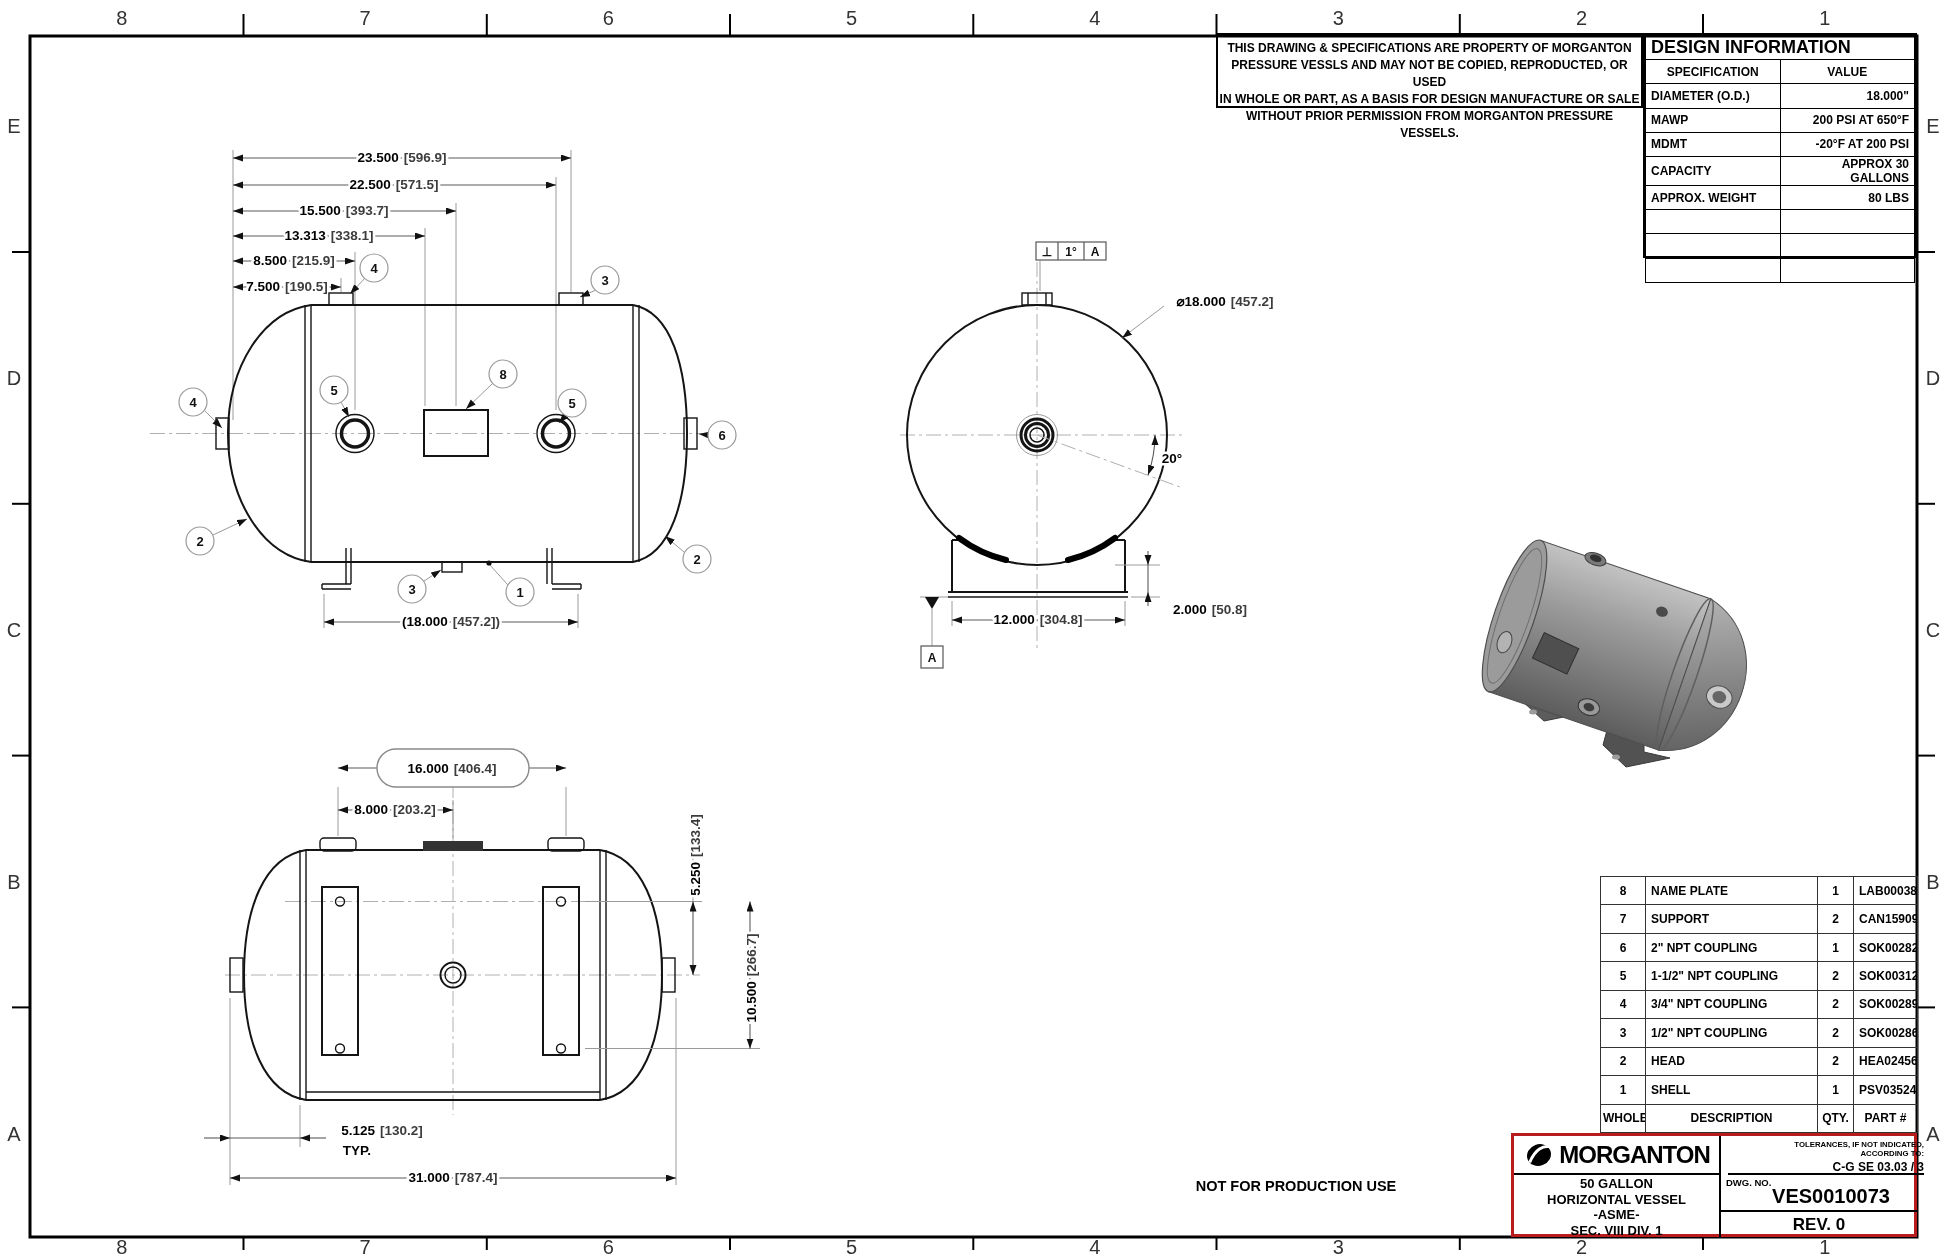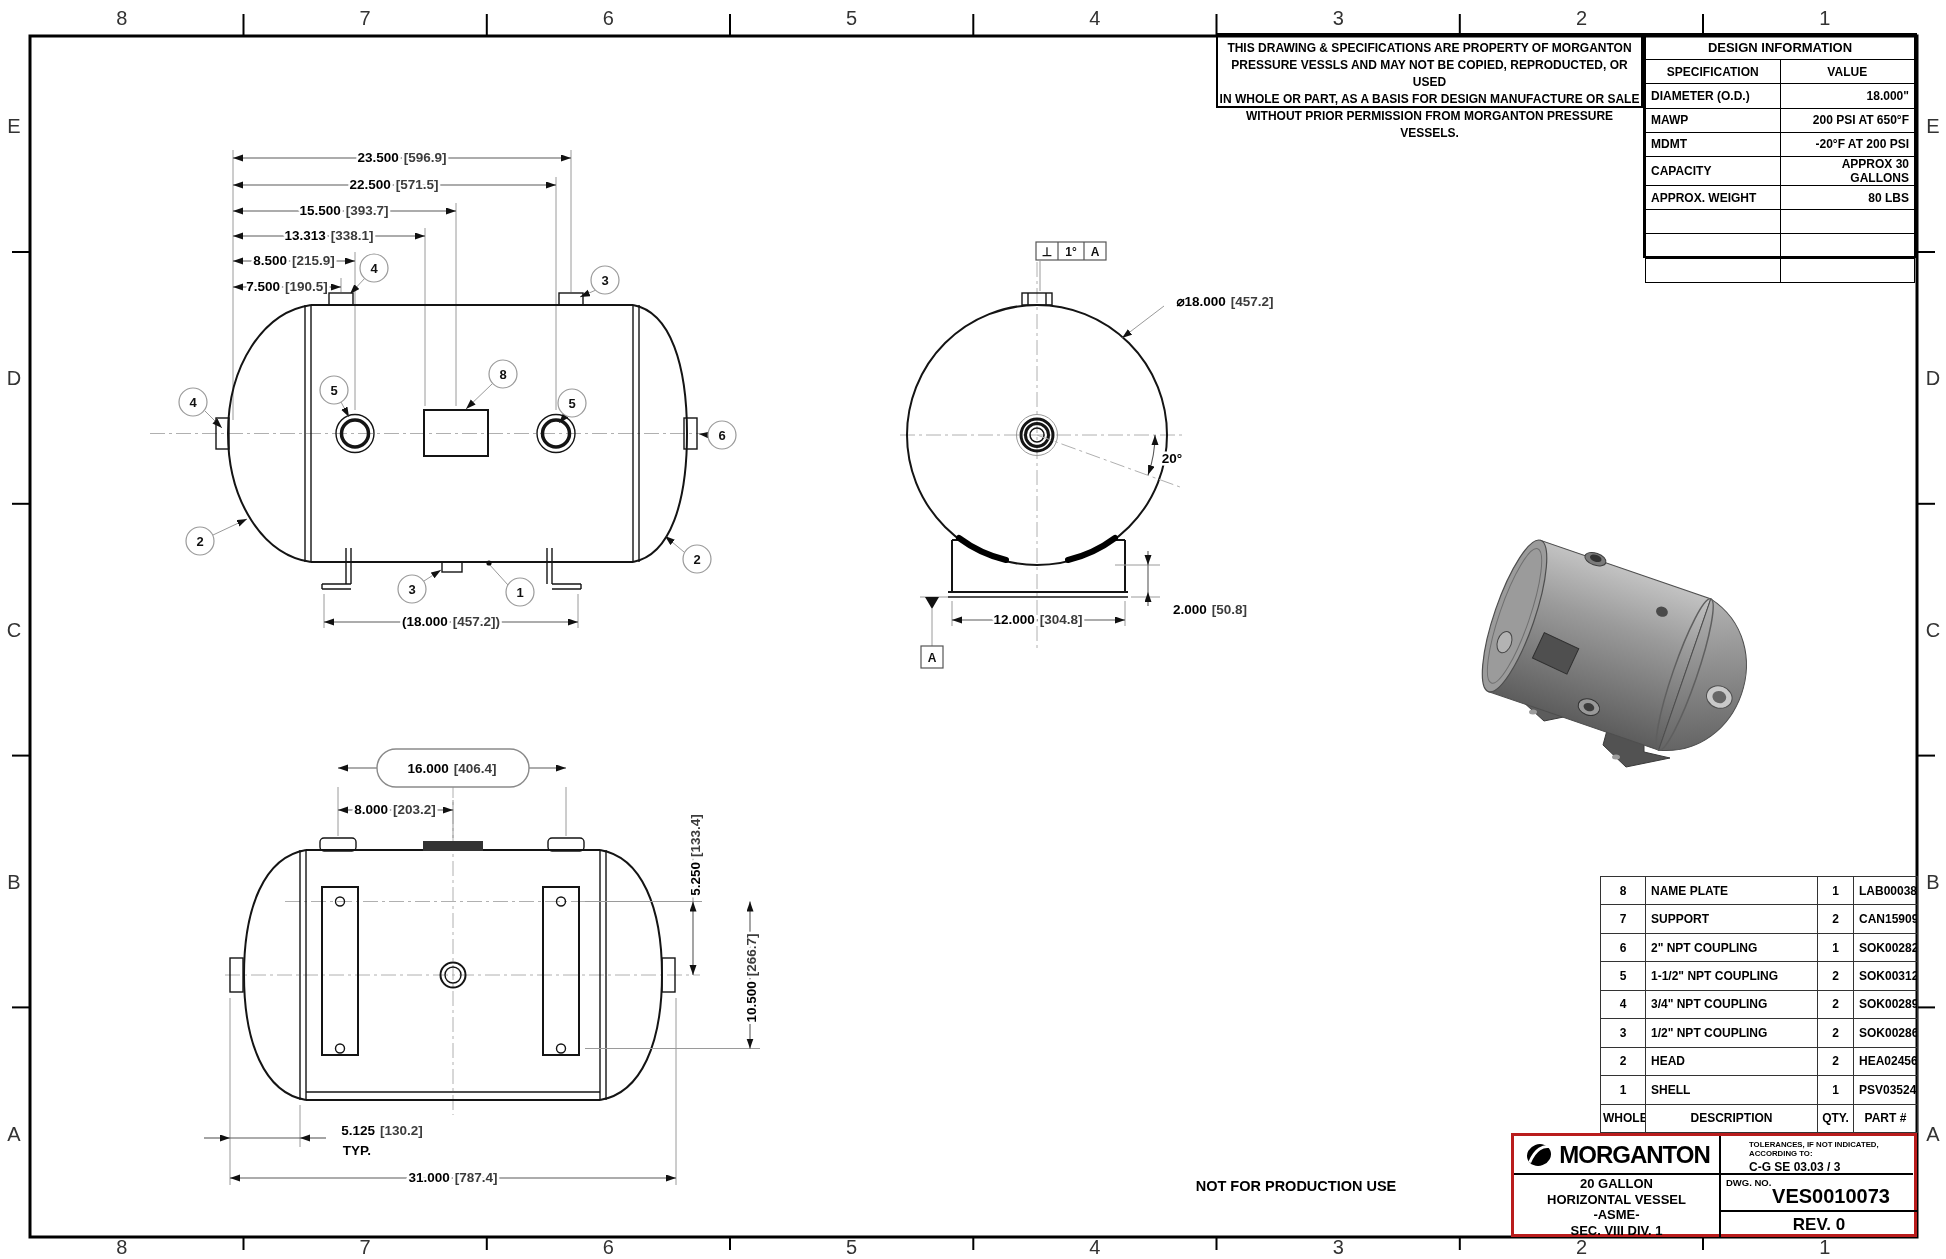--- a/index.html
+++ b/index.html
@@ -20,35 +20,35 @@
   .bal circle{fill:#fff;stroke:#9a9a9a;stroke-width:1.2;}
   .bal text{font-size:13px;font-weight:bold;fill:#111;text-anchor:middle;}
   .fcf{font-size:12px;font-weight:bold;fill:#111;text-anchor:middle;}
   
   .abs{position:absolute;}
   #notice{left:1216px;top:33px;width:427px;height:75px;border:2.5px solid #000;
           text-align:center;font-size:12px;font-weight:bold;line-height:17px;padding-top:5px;box-sizing:border-box;}
   #design{left:1643px;top:33px;width:274px;height:225px;border:2.5px solid #000;box-sizing:border-box;}
   #design table{border-collapse:collapse;width:100%;table-layout:fixed;}
   #design td,#design th{border:1.3px solid #000;font-size:12px;font-weight:bold;height:23.2px;padding:0 5px;overflow:hidden;}
-  #design .ttl{text-align:center;font-size:13px;}
+  #design .ttl{font-size:18px;}
   #design .ch{text-align:center;}
   #design .val{text-align:right;}
   #parts{left:1600px;top:876px;width:317px;height:257px;}
   #parts table{border-collapse:collapse;width:100%;height:100%;table-layout:fixed;}
   #parts td{border:1.3px solid #333;font-size:12px;font-weight:bold;padding:0 5px;overflow:hidden;white-space:nowrap;}
   #parts .c{text-align:center;padding:0 2px;}
   #tblock{left:1511px;top:1133px;width:406px;height:104px;border:3px solid #b91c1c;box-sizing:border-box;}
   #tblock .cell{position:absolute;box-sizing:border-box;}
   #tb-brand{left:0;top:0;width:207px;height:39px;border-right:2px solid #000;border-bottom:2px solid #000;
             display:flex;align-items:center;justify-content:center;gap:4px;}
   #tb-brand span{font-size:24px;font-weight:bold;letter-spacing:-1px;}
   #tb-prod{left:0;top:39px;width:207px;height:62px;border-right:2px solid #000;text-align:center;
            font-size:13px;font-weight:bold;line-height:15.5px;padding-top:1px;}
-  #tb-tol{left:203px;top:0;width:196px;height:39px;border-bottom:2px solid #000;text-align:left;padding-left:32px;}
+  #tb-tol{left:214px;top:0;width:196px;height:39px;border-bottom:2px solid #000;text-align:right;padding-left:32px;}
   #tb-tol .lbl{font-size:7.8px;font-weight:bold;padding-top:4px;}
   #tb-tol .val{font-size:12px;font-weight:bold;padding-top:2px;}
   #tb-dwg{left:207px;top:39px;width:196px;height:37px;border-bottom:2px solid #000;}
   #tb-dwg .lbl{font-size:9.5px;font-weight:bold;padding:2px 0 0 5px;}
   #tb-dwg .val{font-size:20px;font-weight:bold;text-align:center;margin-top:-3px;padding-left:24px;}
   #tb-rev{left:207px;top:76px;width:196px;height:25px;font-size:17px;font-weight:bold;
           display:flex;align-items:center;justify-content:center;}
   #wm{left:1146px;top:1178px;width:300px;text-align:center;font-size:14.5px;font-weight:bold;}
 </style>
 </head>
@@ -511,21 +511,21 @@
 
 <div id="tblock" class="abs">
   <div id="tb-brand" class="cell">
     <svg width="32" height="28" viewBox="0 0 34 30">
       <ellipse cx="17" cy="15" rx="13" ry="11.5" transform="rotate(-20 17 15)" fill="#000"></ellipse>
       <path d="M7,23 C13,8 22,5 28,6" stroke="#fff" stroke-width="3.2" fill="none"></path>
     </svg>
     <span>MORGANTON</span>
   </div>
   <div id="tb-prod" class="cell">
-    <div>20 GALLON</div>
+    <div>50 GALLON</div>
     <div>HORIZONTAL VESSEL</div>
     <div>-ASME-</div>
     <div>SEC. VIII DIV. 1</div>
   </div>
   <div id="tb-tol" class="cell">
     <div class="lbl">TOLERANCES, IF NOT INDICATED, ACCORDING TO:</div>
     <div class="val">C-G SE 03.03 / 3</div>
   </div>
   <div id="tb-dwg" class="cell">
     <div class="lbl">DWG. NO.</div>

